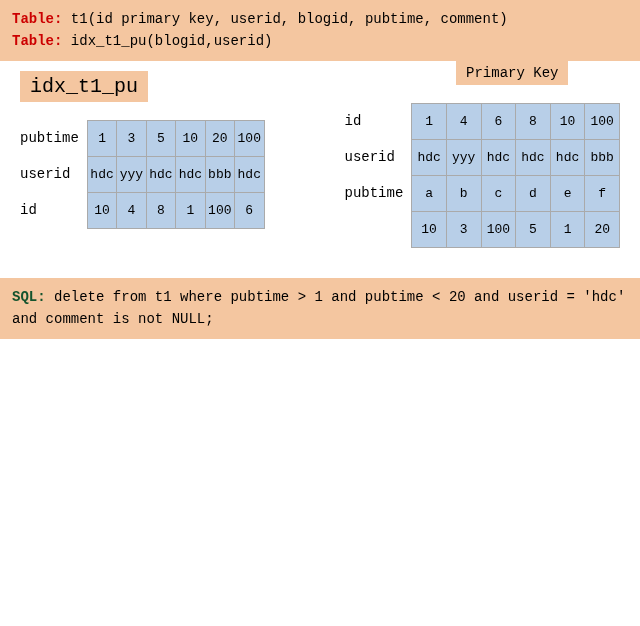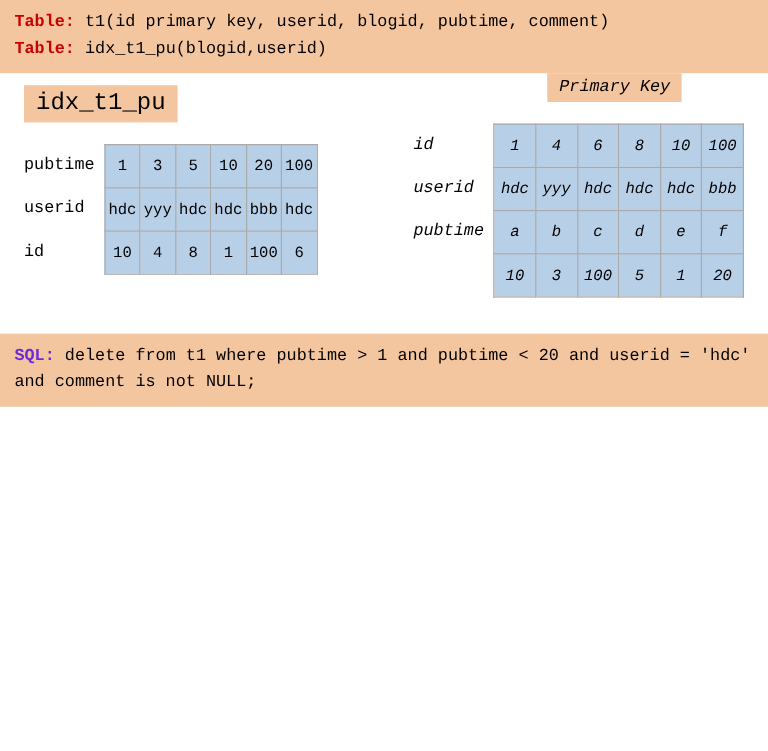--- a/index.html
+++ b/index.html
@@ -112,21 +112,21 @@
     }
 
     .sql-box {
       background: #f4c6a0;
       padding: 8px 12px;
       font-size: 14px;
       line-height: 1.6;
       margin-top: 20px;
     }
     .sql-box .sql-label {
-      color: #6d28d9;
+      color: #14532d;
       font-weight: bold;
     }
 
     .main-layout {
       display: flex;
       flex-direction: column;
       border-radius: 17px;
     }
 
     .tables-row {
@@ -143,21 +143,20 @@
       flex-direction: column;
       align-items: flex-start;
     }
 
     .right-block {
       display: flex;
       flex-direction: column;
       align-items: flex-start;
       margin-left: 80px;
       margin-top: -10px;
-      font-style: italic;
     }
   </style>
 </head>
 <body>
 
 <div class="main-layout">
 
   <div class="header-box">
     <span class="label">Table:</span>
     <span>t1(id primary key, userid, blogid, pubtime, comment)</span>

